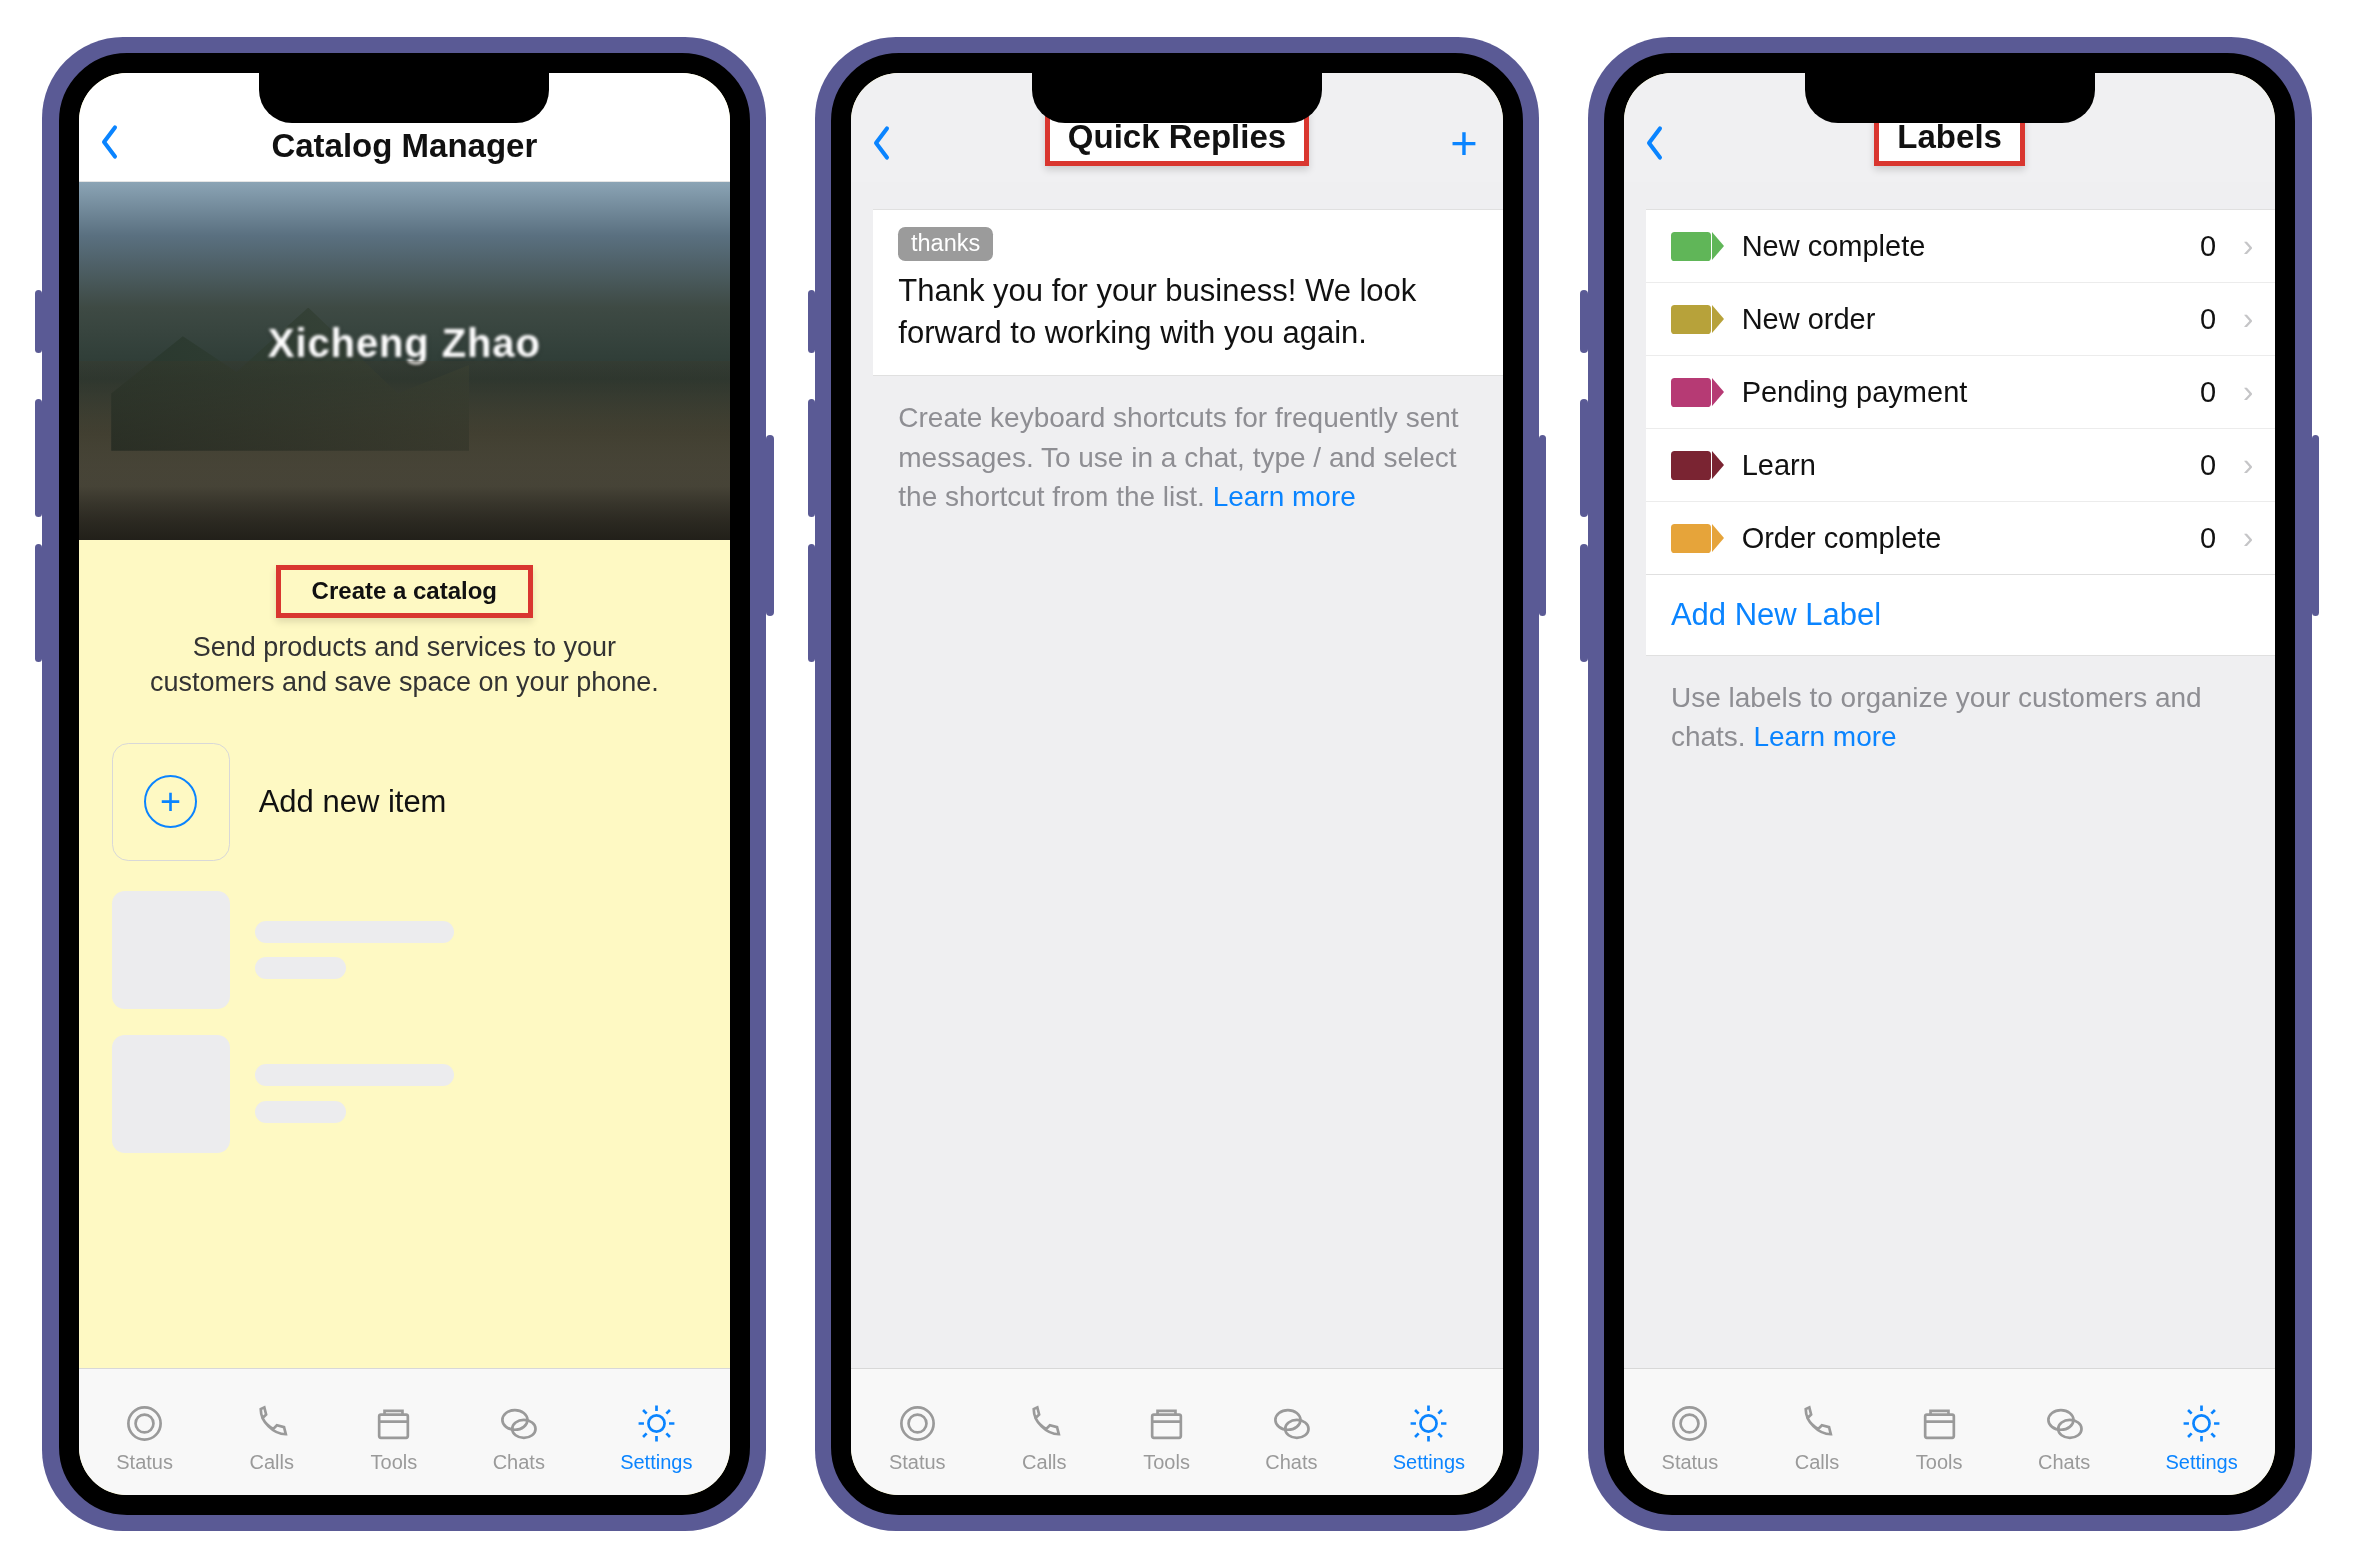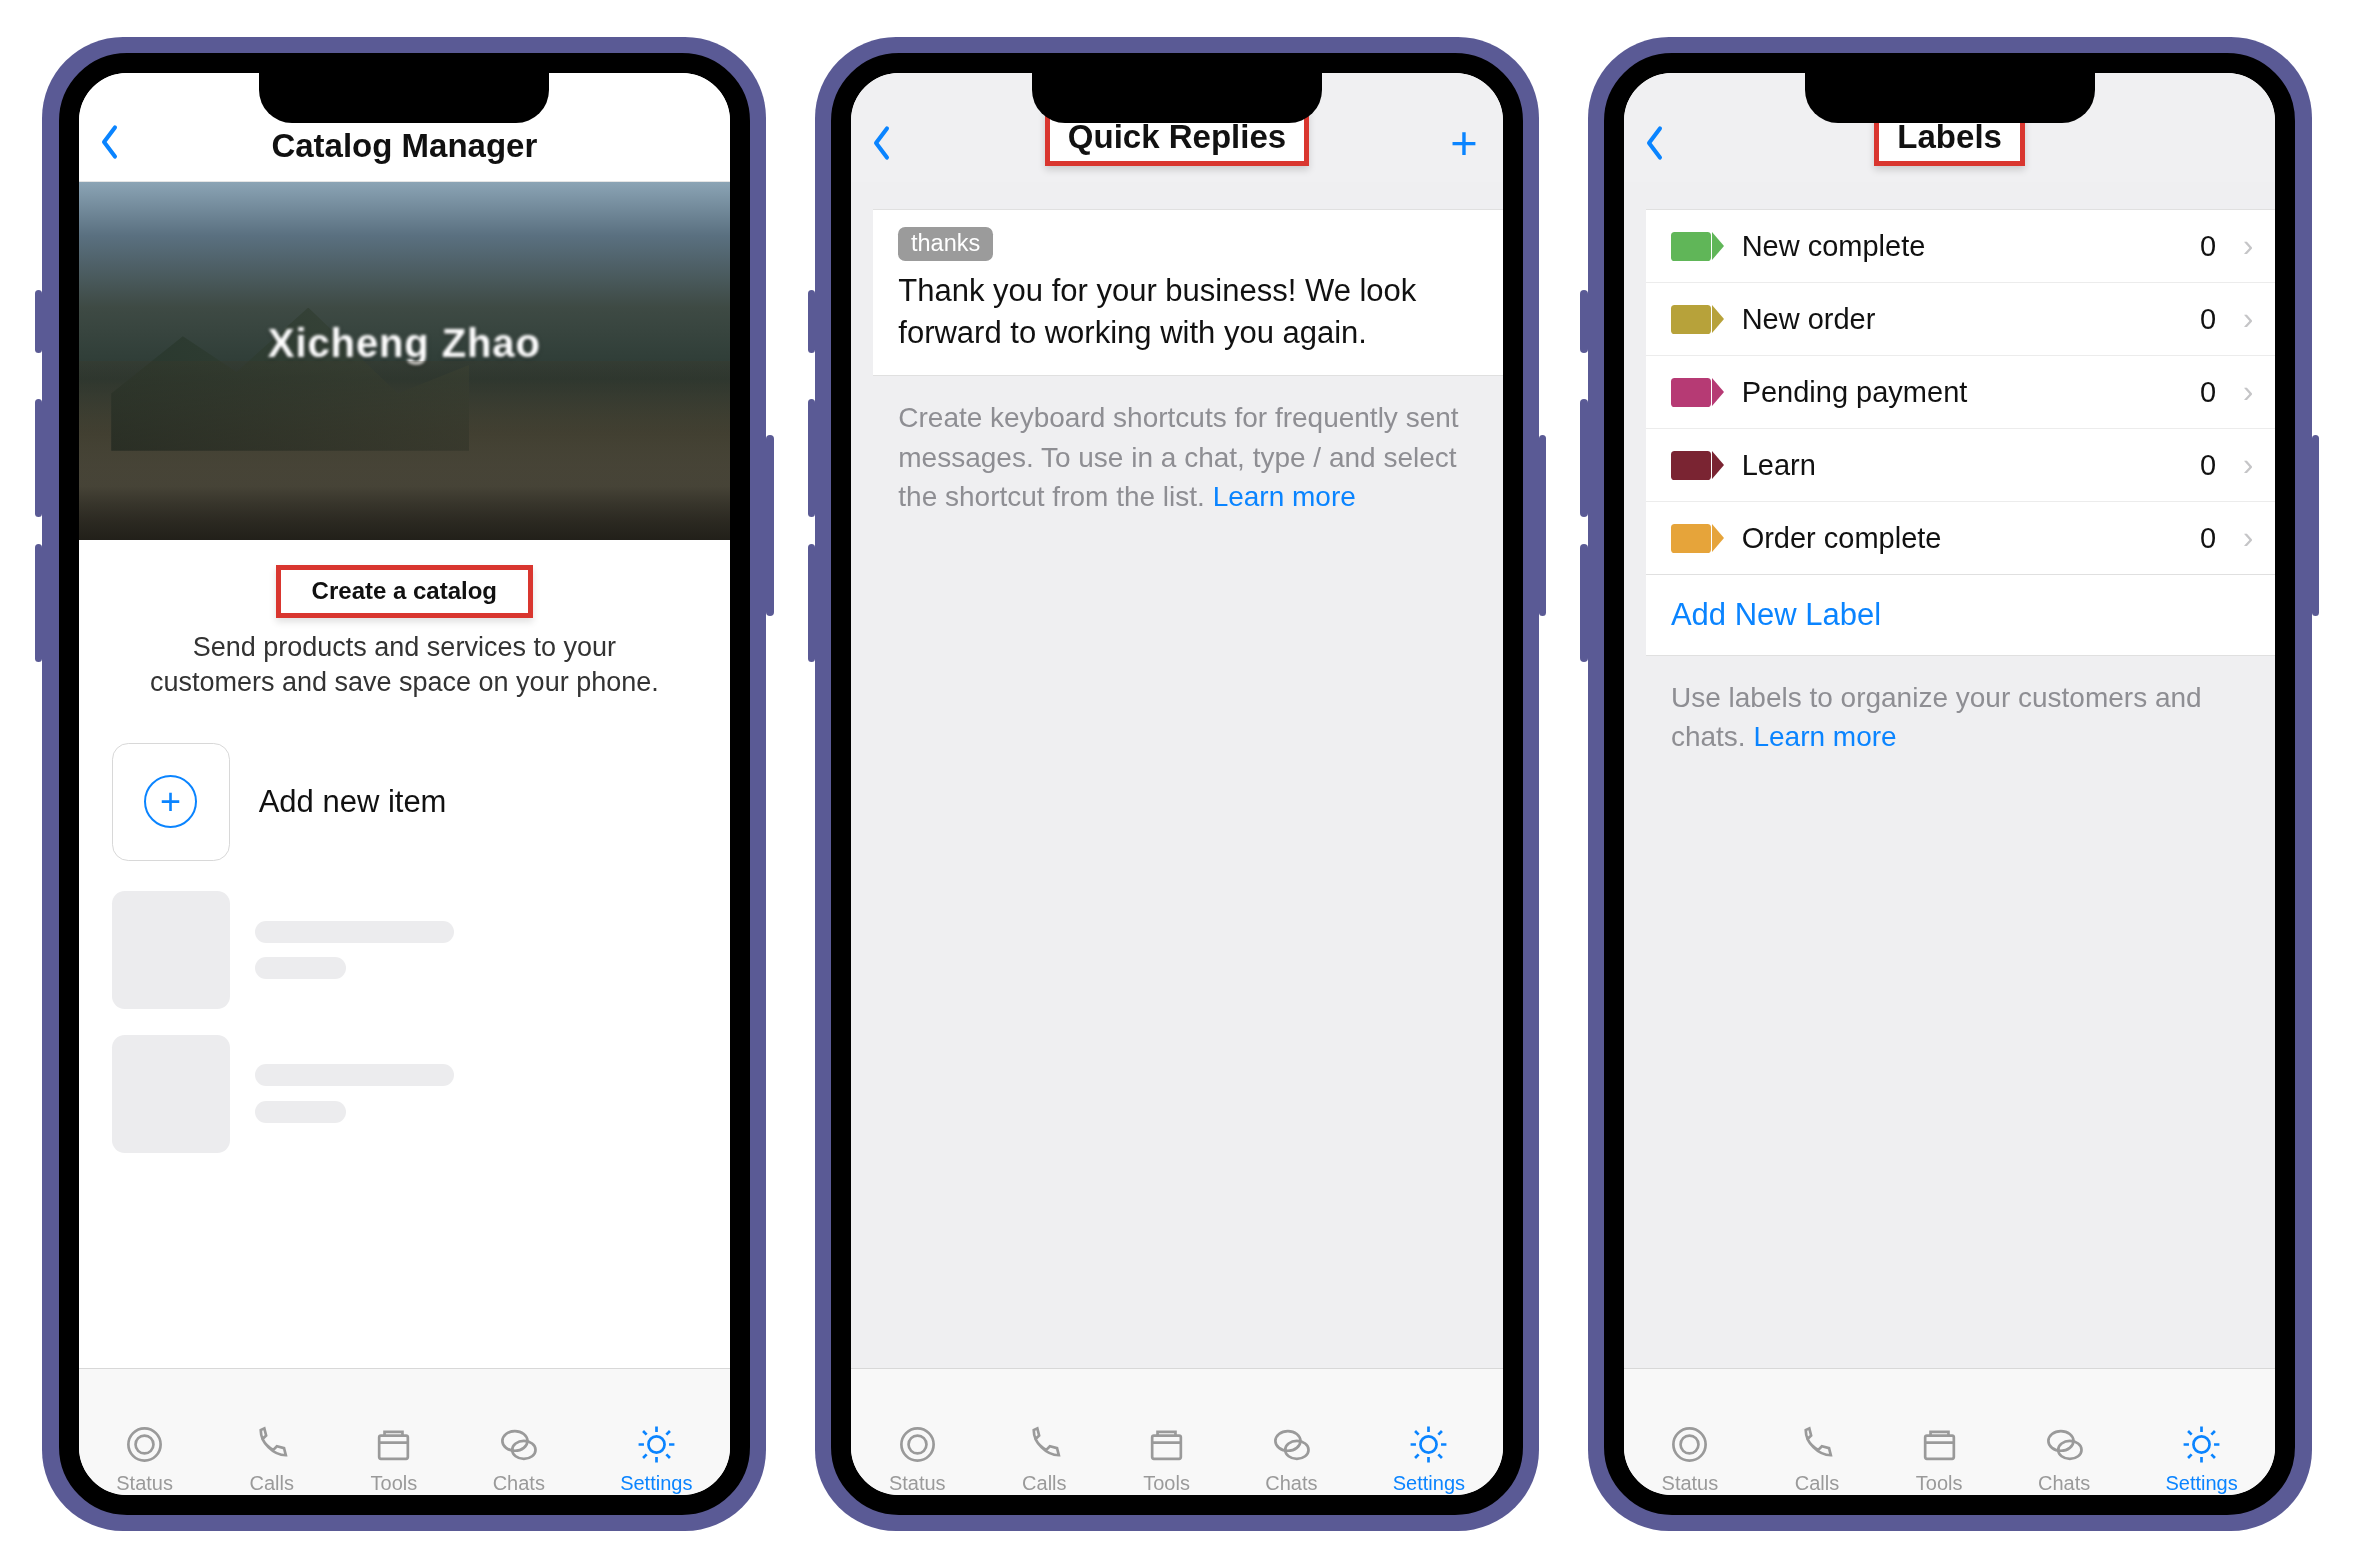--- a/index.html
+++ b/index.html
@@ -37,21 +37,21 @@
     left: -7.2px;
     width: 7.2px;
   }
   .phone .side-btn.b1 { top: 253px; height: 63px; }
   .phone .side-btn.b2 { top: 362px; height: 118px; }
   .phone .side-btn.b3 { top: 507px; height: 118px; }
   .phone .side-btn.br { left: auto; right: -7.2px; top: 398px; height: 181px; }
 
   .screen {
     flex: 1;
-    background: #ffffff;
+    background: #fef9c3;
     border-radius: 68px;
     overflow: hidden;
     display: flex;
     flex-direction: column;
     border: 20px solid #000;
     position: relative;
   }
   .notch {
     position: absolute;
     top: 0;
@@ -115,21 +115,21 @@
   }
   .content.gray-bg { background: #efeff1; padding-left: 22px; }
 
   
   .tabbar {
     height: 127px;
     background: #f8f8f8;
     border-top: 0.9px solid #d8d8d8;
     display: flex;
     justify-content: space-around;
-    align-items: flex-end;
+    align-items: center;
     padding-top: 12.7px;
   }
   .tab {
     display: flex;
     flex-direction: column;
     align-items: center;
     gap: 5.4px;
     color: #9a9a9a;
   }
   .tab.active { color: #0a84ff; }

